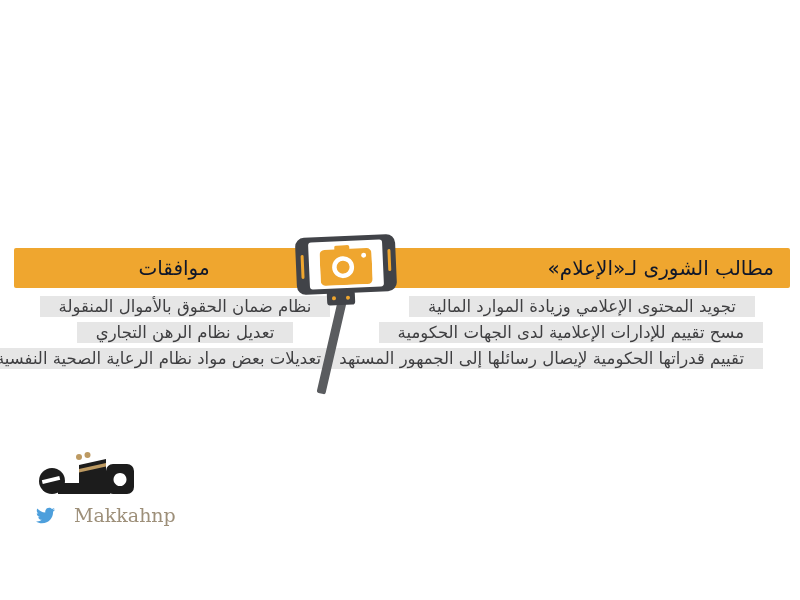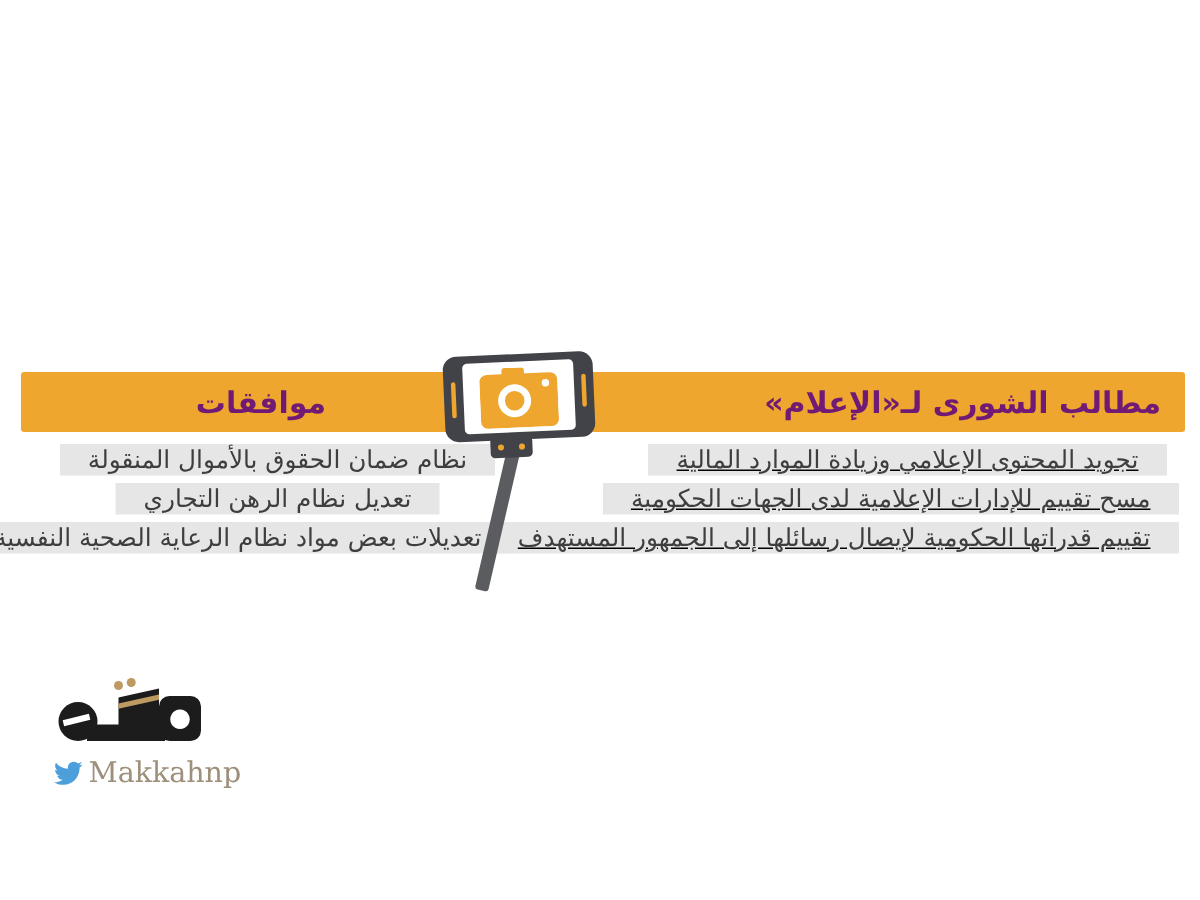--- a/index.html
+++ b/index.html
@@ -7,27 +7,27 @@
     position:relative;width:800px;height:600px;background:#ffffff;
     overflow:hidden;font-family:"DejaVu Sans", sans-serif;
   }
   
   .banner{
     position:absolute;left:14px;top:248px;width:776px;height:40px;
     background:#EFA62F;border-radius:2px;
   }
   .banner-label{
     position:absolute;top:0;height:40px;line-height:40px;
-    color:#701a75;font-weight:bold;font-size:20px;white-space:nowrap;
+    color:#0f172a;font-weight:normal;font-size:20px;white-space:nowrap;
   }
   .banner-label-right{right:16px;text-align:center;}
   .banner-label-left{left:40px;width:240px;text-align:center;}
   
   .col{position:absolute;top:296px;text-align:center;}
-  .col-right{left:400px;width:386px;text-decoration:underline;}
+  .col-right{left:377px;width:386px;}
   .col-left{left:6px;width:334px;}
   .col .line{display:block;margin-bottom:5px;line-height:21px;}
   .col .line span{
     background:#E6E6E6;color:#3E3E40;font-size:16.5px;
     padding:1px 19px;white-space:nowrap;margin-left:24px;
   }
   
   .assembly{position:absolute;left:296px;top:236px;width:100px;height:170px;}
   .phone{
     position:absolute;left:0;top:0;width:100px;height:57px;
@@ -57,20 +57,21 @@
   }
   
   .logo-block{position:absolute;left:36px;top:450px;width:120px;}
   .twitter-row{
     position:absolute;left:36px;top:504px;
     display:flex;align-items:center;gap:4px;
   }
   .handle{
     font-family:"DejaVu Serif", serif;font-size:19px;color:#9D8F79;
     text-decoration:none;
+    margin-left:15px;
   }
 </style>
 </head>
 <body>
 
 <div class="canvas">
 
   <div class="banner">
     <div class="banner-label banner-label-right" dir="rtl">مطالب الشورى لـ«الإعلام»</div>
     <div class="banner-label banner-label-left" dir="rtl">موافقات</div>

